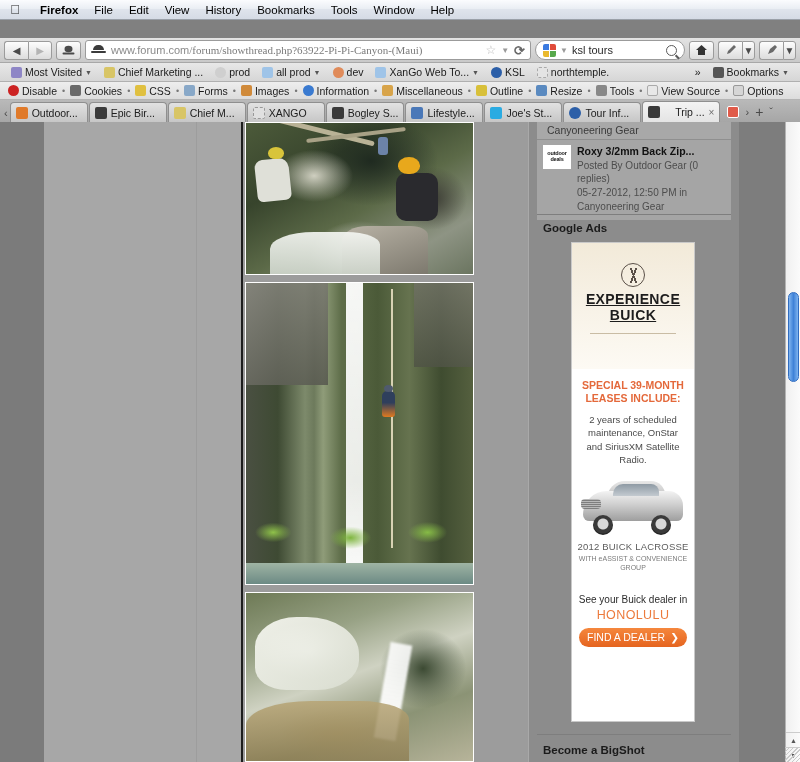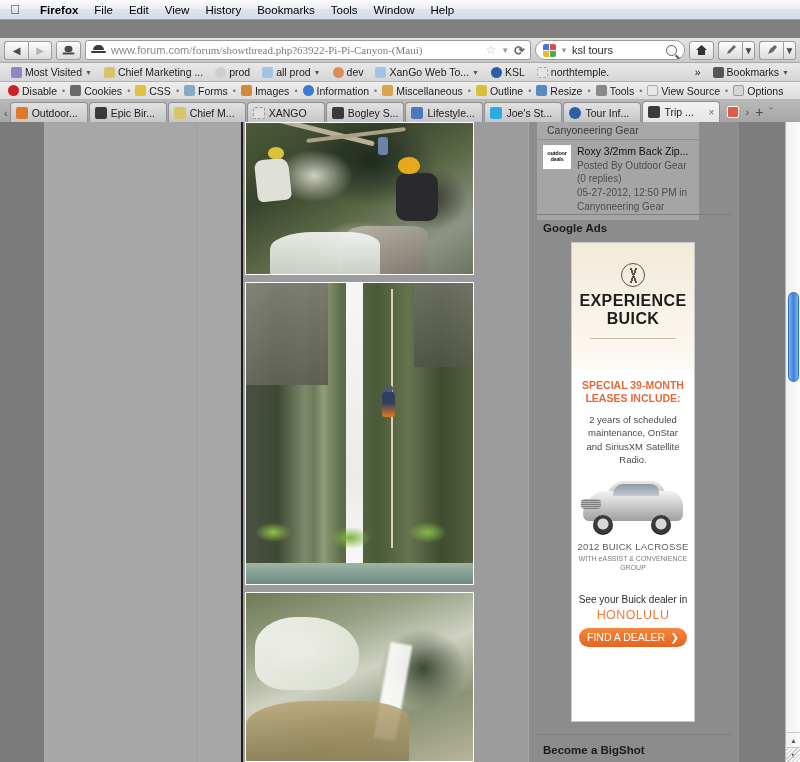--- a/index.html
+++ b/index.html
@@ -127,20 +127,21 @@
     background: linear-gradient(to bottom,#e2e2e2,#c6c6c6);
     border:1px solid #8f8f8f; border-bottom:none;
     border-radius:4px 4px 0 0;
     display:flex; align-items:center; gap:4px; padding:0 5px;
     font-size:10.5px; color:#202020; margin-right:1px;
     white-space:nowrap; overflow:hidden;
   }
   .tab.active {
     background: linear-gradient(to bottom,#f3f3f3,#e4e4e4);
     height:21px;
+    text-align:right;
   }
   .tab .lbl { overflow:hidden; text-overflow:ellipsis; flex:1; }
   .tab .x { color:#6e6e6e; font-size:10px; }
   .tabico { width:12px;height:12px;flex:none;border-radius:2px; }
   .tabctl { display:flex; align-items:center; gap:6px; padding:0 6px; height:20px; }
   .tabctl span { color:#4a4a4a; }
 
   
   .viewport {
     position:absolute; left:0; top:122px; width:785px; height:640px;
@@ -227,37 +228,37 @@
   .p3 .cascade { position:absolute; left:60%; top:30%; width:22px; height:58%; background:linear-gradient(to bottom,rgba(255,255,255,.85),rgba(255,255,255,.95)); transform:rotate(10deg); filter:blur(.8px); }
   .p3 .poolw { position:absolute; left:0; bottom:0; width:72%; height:36%; background:linear-gradient(to bottom,#b7a474,#8e7f55); opacity:.85; border-radius:40% 30% 0 0;}
   .p3 .foam { position:absolute; left:4%; top:14%; width:46%; height:44%; background:linear-gradient(145deg,#fbfbf6,#d9ddd0); border-radius:40% 50% 40% 30%; opacity:.9; }
 
   
   .sidebar {
     position:absolute; left:485px; top:0; width:210px; height:640px;
     background:#8c8c8c;
   }
   .widget {
-    position:absolute; left:8px; width:162px;
+    position:absolute; left:8px; width:194px;
     background:#a3a3a3;
   }
   .post-widget { top:0; }
   .post-top-label {
     font-size:10.5px; color:#3a3a3a; padding:2px 6px 3px 10px;
     border-bottom:1px solid #8f8f8f; background:#a8a8a8;
   }
   .post-item { display:flex; gap:6px; padding:5px 6px 7px 6px; background:#a5a5a5; }
   .post-thumb {
     width:28px; height:24px; flex:none; background:#fff;
     display:flex; align-items:center; justify-content:center;
     font-size:5.5px; color:#111; text-align:center; line-height:1.05; font-weight:bold;
     letter-spacing:-.2px;
   }
   .post-txt { flex:1; min-width:0; }
-  .post-title { font-size:10.5px; font-weight:normal; color:#111; line-height:1.25; }
+  .post-title { font-size:10.5px; font-weight:bold; color:#111; line-height:1.25; }
   .post-meta { font-size:10px; color:#4d4d4d; line-height:1.3; margin-top:1px; }
 
   .ads-head {
     position:absolute; left:8px; top:100px; width:194px;
     font-size:11.5px; font-weight:bold; color:#1b1b1b; padding-left:6px;
   }
   .ad {
     position:absolute; left:42px; top:120px; width:124px; height:480px;
     background:#ffffff; border:1px solid #c9c9c9;
     overflow:hidden;
@@ -275,21 +276,21 @@
   .buick-shield {
     width:24px; height:24px; margin:0 auto 5px; border:1.5px solid #5a5048;
     border-radius:50%; position:relative;
   }
   .buick-shield::before{
     content:""; position:absolute; left:5px; top:4px; width:13px; height:15px;
     background:
       linear-gradient(110deg, transparent 45%, #5a5048 45%, #5a5048 55%, transparent 55%),
       linear-gradient(70deg, transparent 45%, #5a5048 45%, #5a5048 55%, transparent 55%);
   }
-  .exp-buick { font-size:16px; font-weight:bold; color:#1d1d1d; letter-spacing:.4px; line-height:1.12; }
+  .exp-buick { font-size:14px; font-weight:bold; color:#1d1d1d; letter-spacing:.4px; line-height:1.12;text-decoration:underline; }
   .ad-rule { width:86px; height:1px; background:#c9bca4; margin:10px auto 0; }
   .ad-offer {
     padding:10px 8px 0; text-align:center;
     font-size:10.5px; font-weight:bold; color:#e4693b; line-height:1.22;
   }
   .ad-detail {
     padding:8px 8px 0; text-align:center;
     font-size:9.5px; color:#4a4a4a; line-height:1.42;
   }
   .car {

